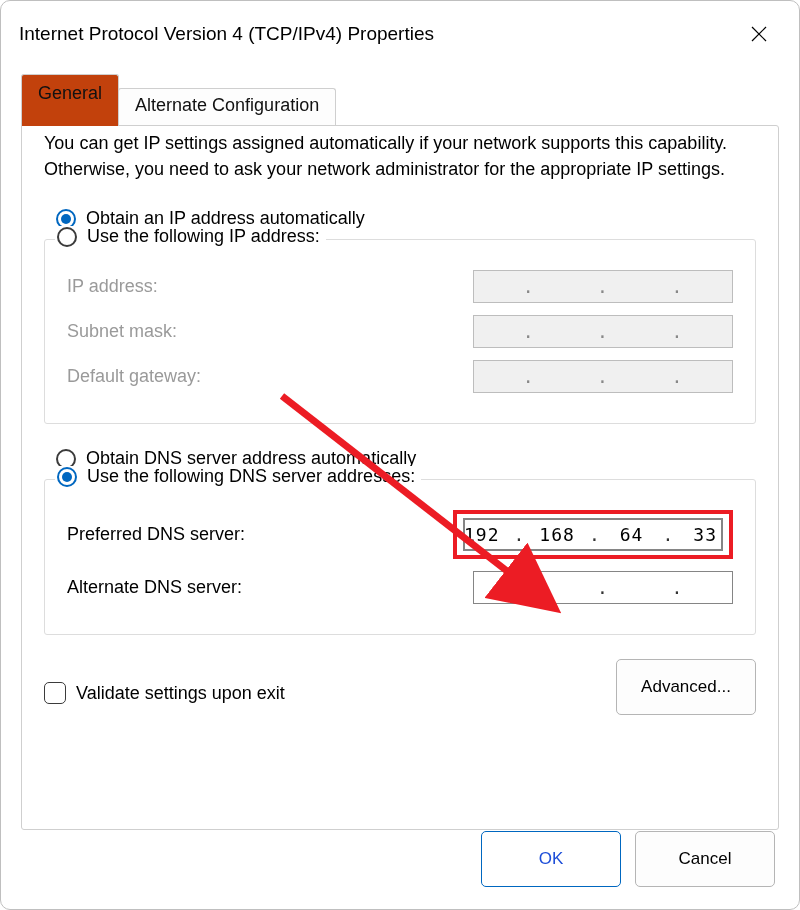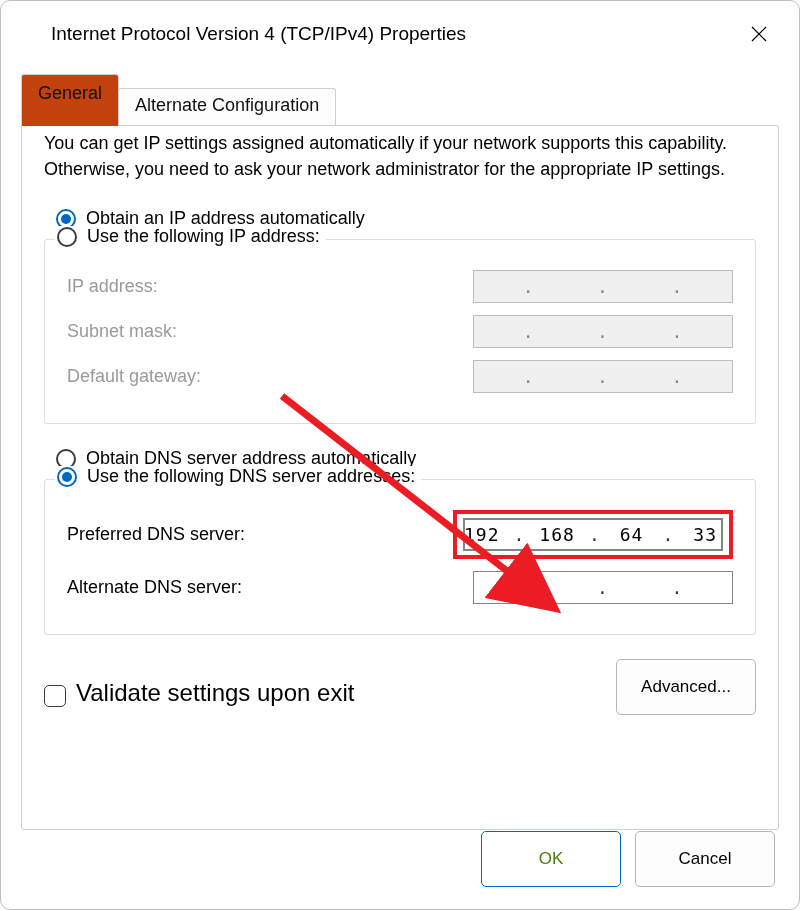--- a/index.html
+++ b/index.html
@@ -18,21 +18,21 @@
     border-radius: 10px;
     background: #fff;
     position: relative;
     display: flex; flex-direction: column;
   }
   .titlebar {
     display: flex; align-items: center; justify-content: space-between;
     padding: 10px 18px 0 18px;
     height: 56px;
   }
-  .title { font-size: 19px; margin-left: 32px; }
+  .title { font-size: 19px; }
   .close-btn {
     width: 44px; height: 36px;
     display: flex; align-items: center; justify-content: center;
     font-size: 18px;
     cursor: default;
   }
   .close-btn svg { width: 16px; height: 16px; }
 
   .tabs {
     display: flex;
@@ -143,21 +143,21 @@
     display: inline-flex;
   }
   .highlight-box .ip-input {
     border: 1px solid #858585;
     box-shadow: inset 0 0 0 1px #858585;
   }
 
   .checkbox-row {
     display: flex; align-items: flex-end; gap: 10px;
     margin-top: 12px;
-    font-size: 24px;
+    font-size: 18px;
   }
   .checkbox {
     width: 22px; height: 22px; border: 1.5px solid #3b3b3b;
     border-radius: 5px;
     flex-shrink: 0;
   }
 
   .adv-row {
     display: flex; justify-content: space-between; align-items: center;
     margin-top: 8px;
@@ -168,21 +168,21 @@
     border: 1px solid #b5b5b5;
     border-radius: 5px;
     background: #fdfdfd;
     font-size: 17px;
     display: inline-flex; align-items: center; justify-content: center;
     padding: 0 18px;
     cursor: default;
   }
   .btn.primary {
     border: 1.5px solid #0067c0;
-    color: #4d7c0f;
+    color: #1d4ed8;
     background: #fff;
   }
 
   .footer {
     display: flex; gap: 14px; justify-content: flex-end;
     padding: 0 24px 22px 0;
     margin-top: auto;
   }
 
   .annotation-arrow {

